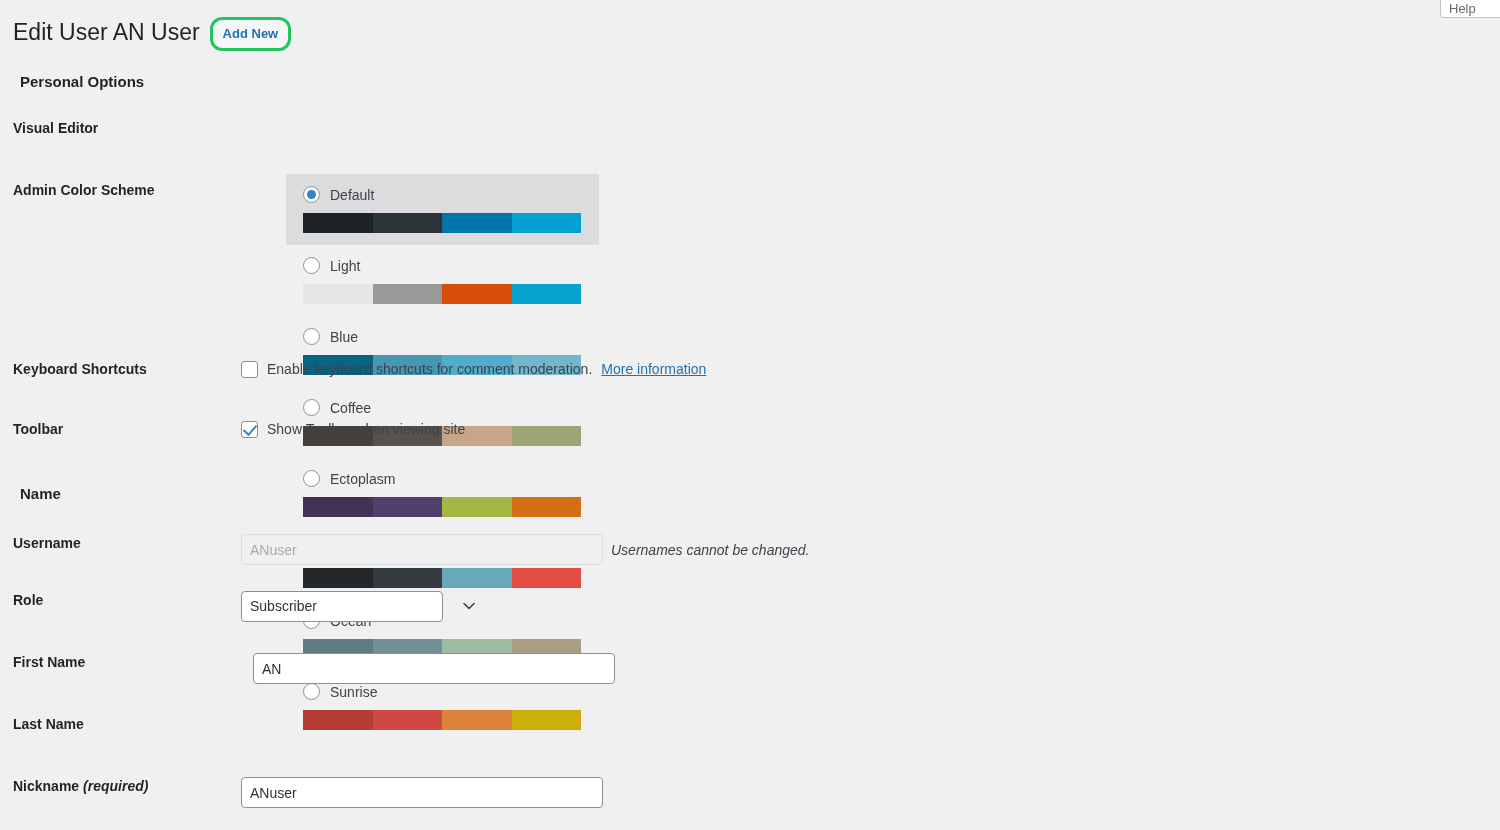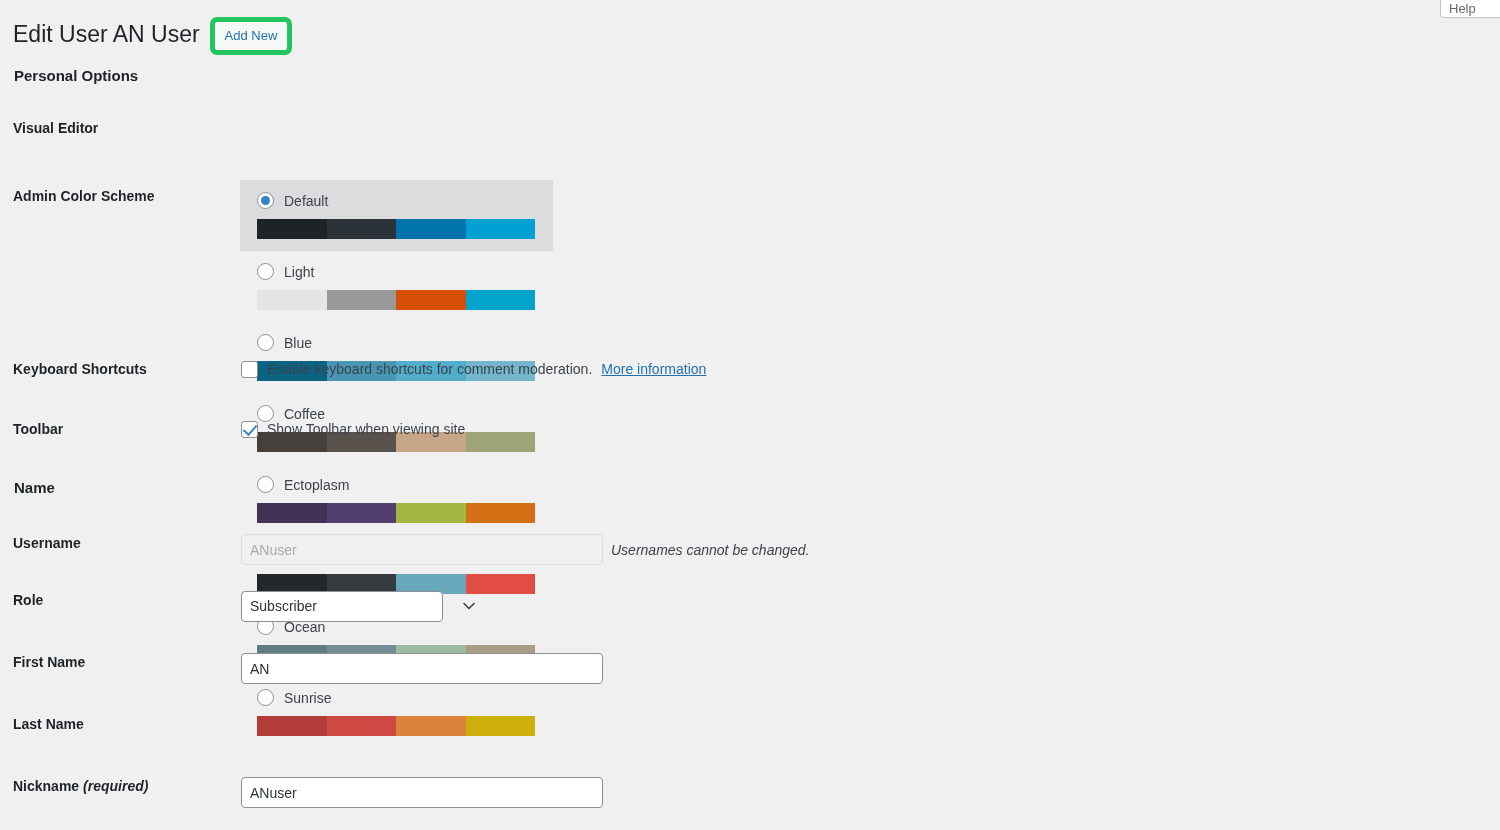--- a/index.html
+++ b/index.html
@@ -54,39 +54,39 @@
     font-size: 23px;
     font-weight: 400;
     line-height: 1.3;
     color: #1d2327;
     margin: 0;
     padding: 0;
   }
   .add-new-btn {
     display: inline-block;
     font-size: 13px;
-    font-weight: 400;
+    font-weight: 700;
     line-height: 2.15384615;
     padding: 0 10px;
     background: #f6f7f7;
-    border: 5px solid #22c55e;
-    border-radius: 7px;
+    border: 3px solid #22c55e;
+    border-radius: 12px;
     color: #2271b1;
     text-decoration: none;
     cursor: pointer;
     position: relative;
     top: 1px;
   }
 
   
   h2.section-heading {
     font-size: 15px;
     font-weight: 700;
     color: #1d2327;
-    margin: 1px;
+    margin: 7px;
     padding: 0;
     line-height: 1.4;
   }
   .sec-personal { position: absolute; left: 13px; top: 64px; }
   .sec-name     { position: absolute; left: 13px; top: 476px; }
 
   
   .form-row {
     position: absolute;
     left: 0;
@@ -283,21 +283,21 @@
   <h1 class="page-title">Edit User AN User</h1>
   <a class="add-new-btn">Add New</a>
 </div>
 
 <h2 class="section-heading sec-personal">Personal Options</h2>
 
 <div class="form-row" style="top:119px;">
   <div class="row-label">Visual Editor</div>
 </div>
 
-<div class="form-row" style="top:187px;">
+<div class="form-row" style="top:181px;gap:46px;">
   <div class="row-label">Admin Color Scheme</div>
   <div class="row-field" style="margin-top:-7px; margin-left:-1px;">
     <div class="color-grid" id="color-grid">
         <div class="scheme selected">
           <div class="scheme-head">
             <span class="radio selected"></span>
             <span class="scheme-name">Default</span>
           </div>
           <div class="swatches">
             <span style="background: rgb(29, 35, 39);"></span>
@@ -430,21 +430,21 @@
   <div class="row-field">
     <div class="select-wrap">
       <select class="select-box" id="role-select"><option value="Subscriber">Subscriber</option><option value="Contributor">Contributor</option><option value="Author">Author</option><option value="Editor">Editor</option><option value="Administrator">Administrator</option></select>
       <svg class="select-arrow" viewBox="0 0 12 8">
         <path d="M1 1.5 L6 6.5 L11 1.5" fill="none" stroke="#3c434a" stroke-width="1.6" stroke-linecap="round" stroke-linejoin="round"></path>
       </svg>
     </div>
   </div>
 </div>
 
-<div class="form-row" style="top:653px;">
+<div class="form-row" style="top:653px;gap:12px;">
   <div class="row-label">First Name</div>
   <div class="row-field">
     <input class="text-input" type="text" value="AN" style="">
   </div>
 </div>
 
 <div class="form-row" style="top:715px;flex-direction:column;">
   <div class="row-label">Last Name</div>
 </div>
 

